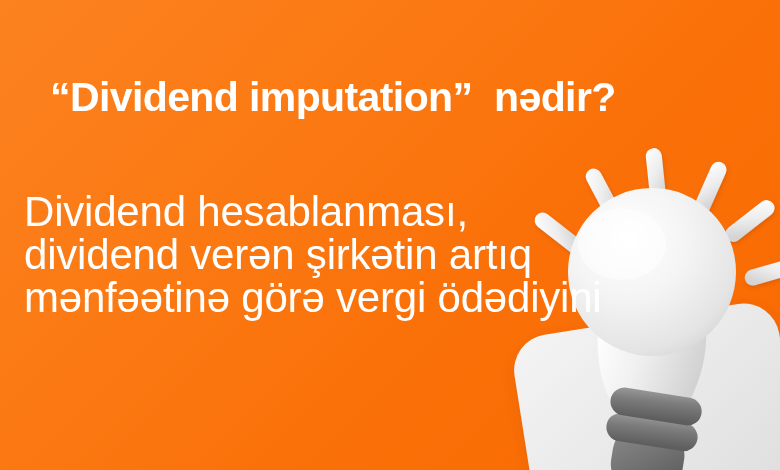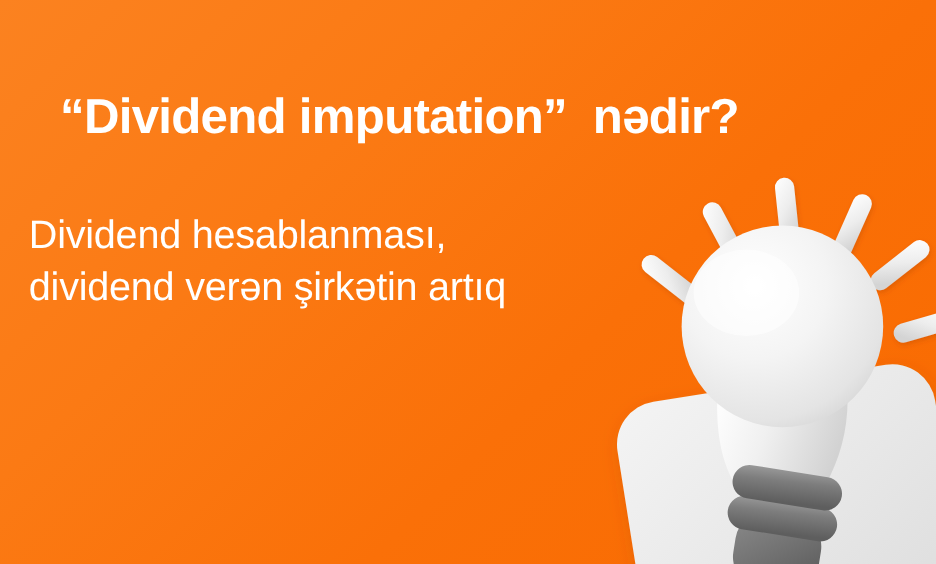--- a/index.html
+++ b/index.html
@@ -49,26 +49,26 @@
     font-size: 41px;
     line-height: 50px;
     font-weight: 700;
     letter-spacing: -0.6px;
     white-space: pre;
   }
 
   .body-copy {
     position: absolute;
     left: 24px;
-    top: 174px;
+    top: 190px;
     width: 540px;
     margin: 0;
     color: #ffffff;
     font-family: "Liberation Sans", sans-serif;
-    font-size: 33px;
+    font-size: 42px;
     line-height: 43px;
     font-weight: 400;
     letter-spacing: -0.2px;
   }
   .body-copy .line {
     display: block;
     white-space: pre;
   }
 </style>
 </head>
@@ -145,15 +145,16 @@
         <rect x="136" y="252" width="92" height="28" rx="14" fill="url(#ringGrad)"></rect>
       </g>
     </svg>
   </div>
 
   <h1 class="headline">“Dividend imputation”  nədir?</h1>
 
   <p class="body-copy">
     <span class="line">Dividend hesablanması,</span>
     <span class="line">dividend verən şirkətin artıq</span>
+    <span class="line">mənfəətinə görə vergi ödədiyini</span>
   </p>
 
 </div>
 
 </body></html>

